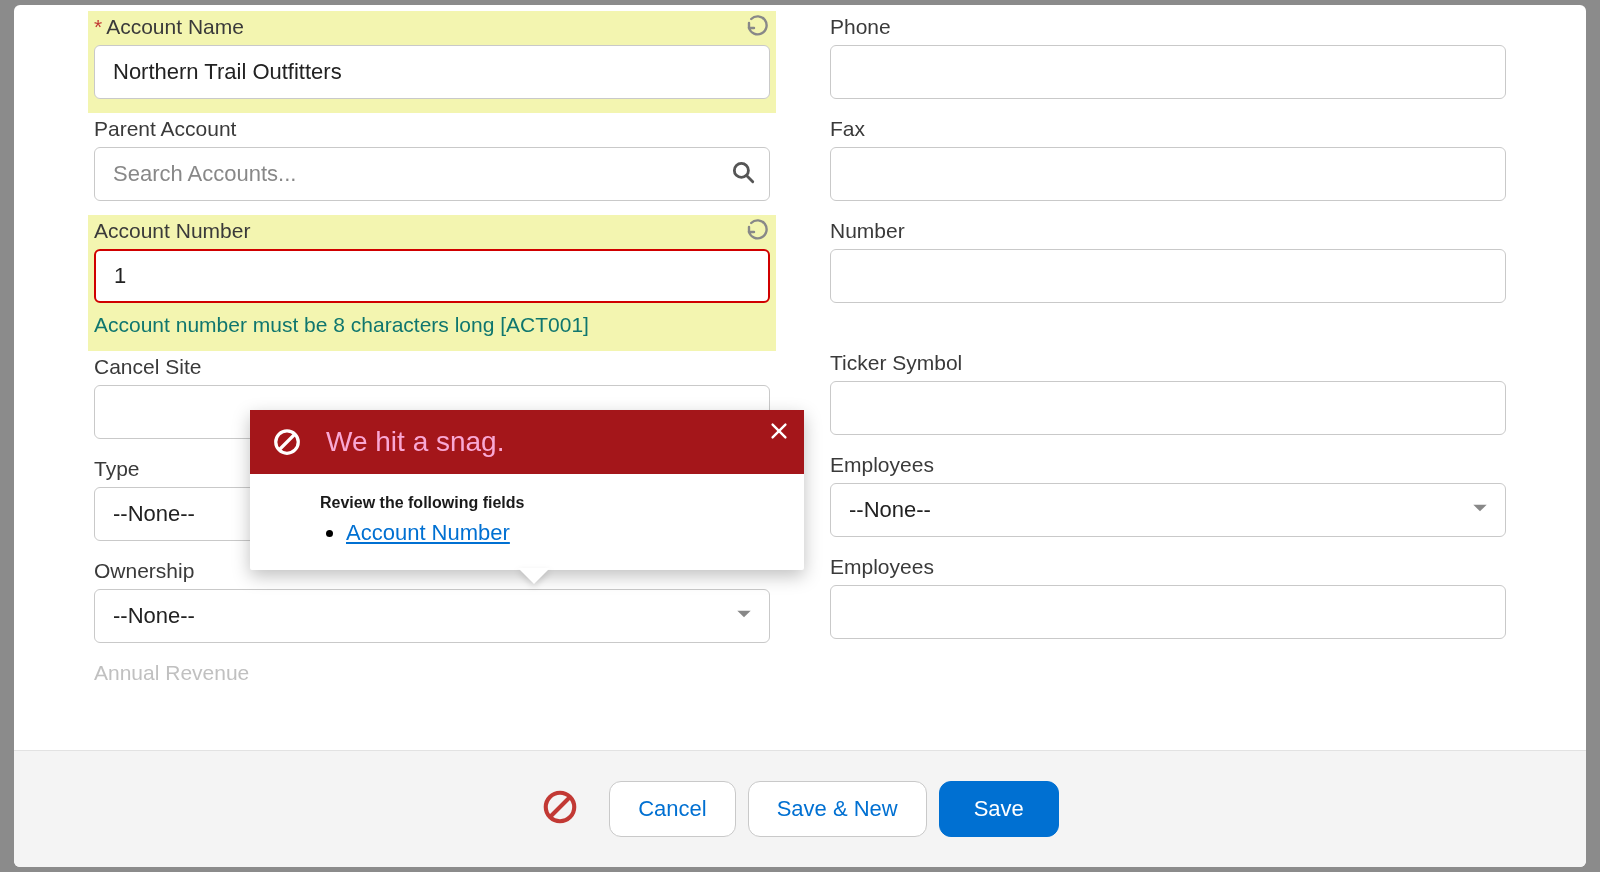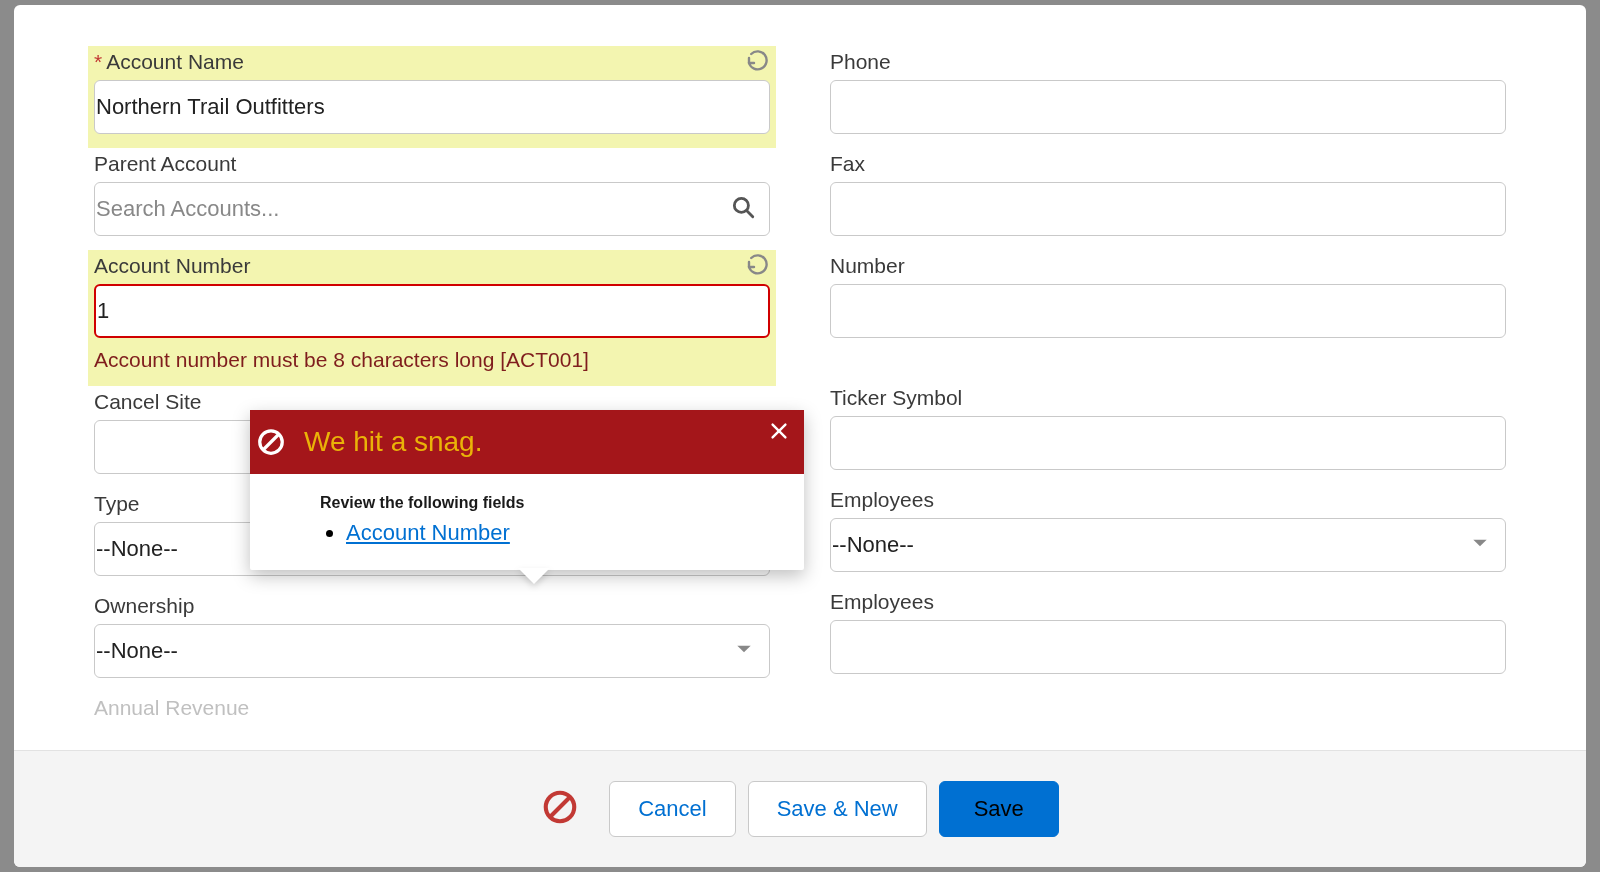--- a/index.html
+++ b/index.html
@@ -18,21 +18,21 @@
 
   .form-body {
     flex: 1;
     overflow: hidden;
     padding: 6px 80px 0 80px;
     display: flex;
     gap: 60px;
     position: relative;
   }
 
-  .col { flex: 1; display: flex; flex-direction: column; margin-top: 35px; }
+  .col { flex: 1; display: flex; flex-direction: column; }
 
   .field-wrap {
     position: relative;
     padding: 4px 0 14px 0;
   }
   .field-wrap.hl {
     background: #f3f5b0;
     padding: 4px 6px 14px 6px;
     margin: 0 -6px;
   }
@@ -56,30 +56,30 @@
     cursor: pointer;
   }
 
   .input, .select {
     width: 100%;
     height: 54px;
     border: 1px solid #c9c9c9;
     border-radius: 6px;
     background: #fff;
     font-size: 22px;
-    padding: 0 1px;
+    padding: 0 18px;
     color: #222;
     outline: none;
   }
   .input::placeholder { color: #888; }
 
   .input.error-border { border: 2px solid #d00000; }
 
   .err-msg {
-    color: #7f1d1d;
+    color: #0f766e;
     font-size: 21px;
     margin-top: 10px;
   }
 
   .search-wrap {
     position: relative;
     text-decoration: underline;
   }
   .search-wrap .search-icon {
     position: absolute;
@@ -116,52 +116,52 @@
   }
 
   .prohibit-icon {
     color: #c23934;
     margin-right: 18px;
   }
 
   .btn {
     height: 56px;
     padding: 0 28px;
-    border-radius: 6px;
+    border-radius: 12px;
     font-size: 22px;
     cursor: pointer;
     border: 1px solid #c9c9c9;
     background: #fff;
     color: #0070d2;
   }
   .btn.primary {
     background: #0070d2;
-    color: #000000;
+    color: #ffffff;
     border-color: #0070d2;
     font-weight: 400;
     padding: 8px 34px;
   }
 
   .popover {
     position: absolute;
     left: 236px;
     bottom: 180px;
     width: 554px;
     background: #fff;
     box-shadow: 0 6px 18px rgba(0,0,0,.25);
     border-radius: 2px;
     z-index: 50;
   }
   .popover-header {
     background: #a4161a;
-    color: #eab308;
+    color: #f9a8d4;
     display: flex;
     align-items: center;
-    gap: 18px;
-    padding: 16px 6px;
+    gap: 24px;
+    padding: 16px 22px;
     position: relative;
   }
   .popover-header .title {
     font-size: 28px;
     font-weight: 500;
   }
   .popover-header .icon-slot {
     display: flex; align-items: center; justify-content: center;
   }
   .close-x {

